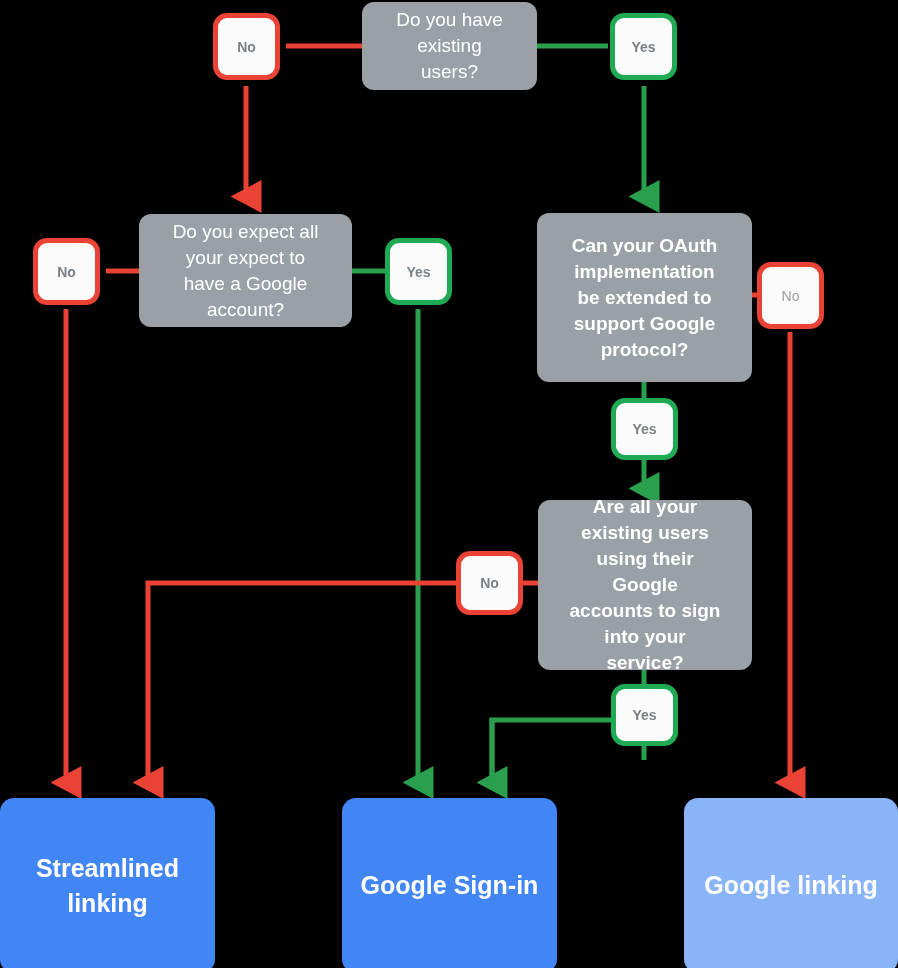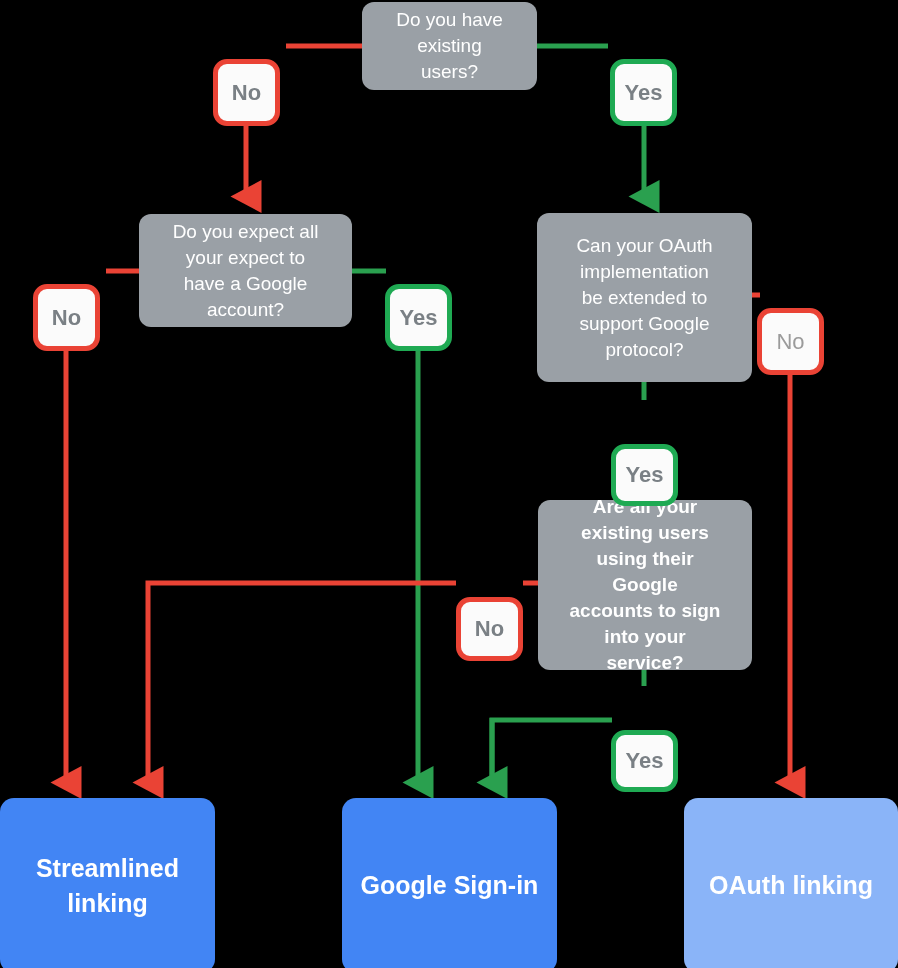--- a/index.html
+++ b/index.html
@@ -42,26 +42,25 @@
     border-radius: 12px;
     font-size: 19px;
     line-height: 26px;
     font-weight: 400;
     padding: 6px 30px;
   }
   
   .pill {
     background: #fbfbfb;
     border-radius: 14px;
-    font-size: 22px;
+    font-size: 14px;
     font-weight: 700;
     color: #7a8085;
     border-width: 5px;
     border-style: solid;
-    margin-top: 46px;
   }
   .pill.no  { border-color: #ea4335; }
   .pill.yes { border-color: #1faa53; border-radius: 14px; }
   .pill.light { color: #9b9b9b; font-weight: 400; }
 
   
   .outcome {
     border-radius: 14px;
     color: #ffffff;
     font-size: 25px;
@@ -123,21 +122,21 @@
   </svg>
 
   <div class="node decision" style="left:362px; top:2px; width:175px; height:88px;">
     <span>Do you have existing users?</span>
   </div>
 
   <div class="node decision" style="left:139px; top:214px; width:213px; height:113px;">
     <span>Do you expect all your expect to have a Google account?</span>
   </div>
 
-  <div class="node decision" style="left:537px; top:213px; width:215px; height:169px;">
+  <div class="node decision" style="left:537px; top:213px; width:215px; height:169px;font-weight:bold;">
     <span>Can your OAuth implementation be extended to support Google protocol?</span>
   </div>
 
   <div class="node decision" style="left:538px; top:500px; width:214px; height:170px;font-weight:bold;">
     <span>Are all your existing users using their Google accounts to sign into your service?</span>
   </div>
 
   <div class="node pill no" style="left:213px; top:13px; width:67px; height:67px;">
     <span>No</span>
   </div>
@@ -172,16 +171,16 @@
 
   <div class="node outcome primary" style="left:0px; top:798px; width:215px; height:175px;">
     <span>Streamlined linking</span>
   </div>
 
   <div class="node outcome primary" style="left:342px; top:798px; width:215px; height:175px;">
     <span>Google Sign-in</span>
   </div>
 
   <div class="node outcome soft" style="left:684px; top:798px; width:214px; height:175px;">
-    <span>OAuth linking</span>
+    <span>Google linking</span>
   </div>
 
 </div>
 
 </body></html>

